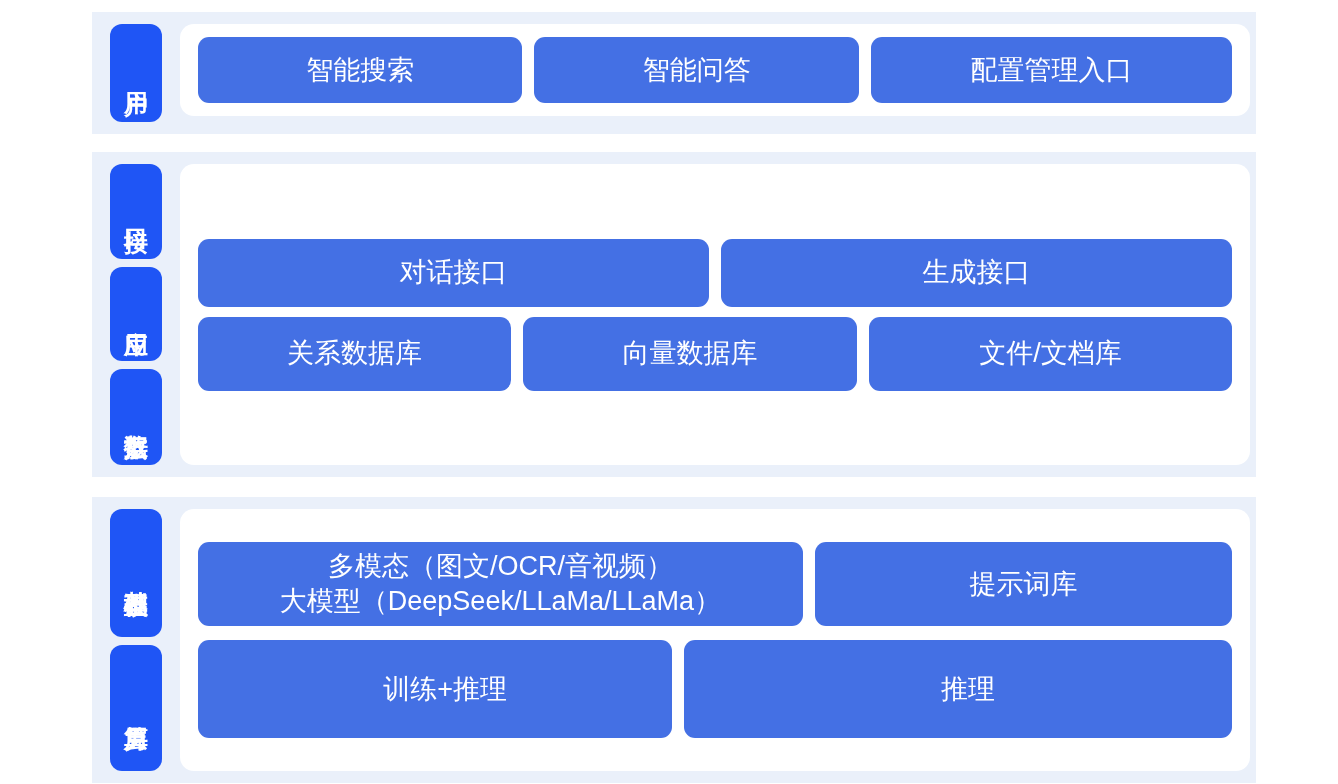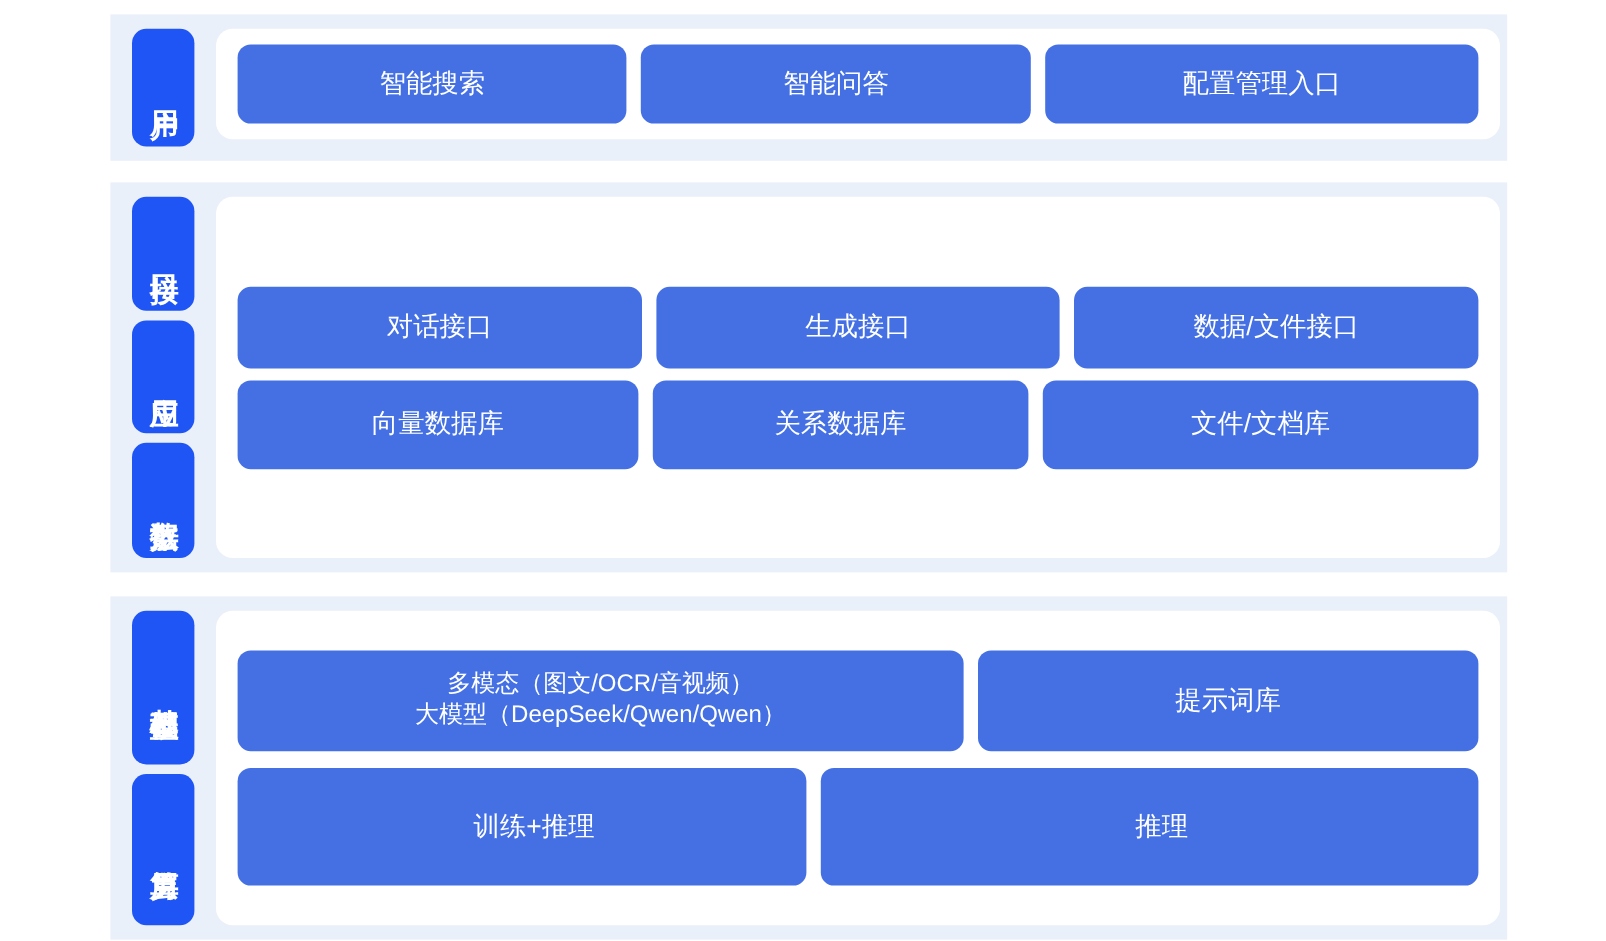--- a/index.html
+++ b/index.html
@@ -85,29 +85,29 @@
   
   .box {
     background: #4470e4;
     border-radius: 11px;
     color: #ffffff;
     display: flex;
     flex-direction: column;
     align-items: center;
     justify-content: center;
     text-align: center;
-    font-size: 22px;
+    font-size: 27px;
     line-height: 1.28;
     padding: 8px 10px;
     box-sizing: border-box;
     flex: 1 1 0;
     min-width: 0;
   }
   .box .ln { display: block; white-space: nowrap; }
-  .box.small { font-size: 20px; }
+  .box.small { font-size: 27px; }
 
   
   #band-user { top: 12px; height: 122px; }
   #band-user .panel { height: 92px; margin-top: 12px; margin-bottom: 12px; }
   #band-user .box { height: 66px; }
 
   
   #band-core { top: 152px; height: 325px; }
   #band-core .panel { padding: 16px 18px; gap: 10px; }
   #band-core .row-interface .box { height: 68px; justify-content: center; }
@@ -152,52 +152,49 @@
     </div>
     <div class="panel">
 
       <div class="row row-interface">
         <div class="box" style="flex-grow:1">
           <span class="ln">对话接口</span>
         </div>
         <div class="box" style="flex-grow:1">
           <span class="ln">生成接口</span>
         </div>
-        <div class="box" style="flex-grow:1">
-          <span class="ln">数据/文件接口</span>
-        </div>
       </div>
 
 
       <div class="row row-data">
+        <div class="box" style="flex-grow:1">
+          <span class="ln">关系数据库</span>
+        </div>
         <div class="box" style="flex-grow:1.07">
           <span class="ln">向量数据库</span>
-        </div>
-        <div class="box" style="flex-grow:1">
-          <span class="ln">关系数据库</span>
         </div>
         <div class="box" style="flex-grow:1.17">
           <span class="ln">文件/文档库</span>
         </div>
       </div>
 
     </div>
   </div>
 
   <div class="band" id="band-infra">
     <div class="tab-col">
       <div class="tab">基础模型</div>
       <div class="tab">算力层</div>
     </div>
     <div class="panel">
 
       <div class="row row-model">
         <div class="box small" style="flex-grow:1.34">
           <span class="ln">多模态（图文/OCR/音视频）</span>
-          <span class="ln">大模型（DeepSeek/Qwen/Qwen）</span>
+          <span class="ln">大模型（DeepSeek/LLaMa/LLaMa）</span>
         </div>
         <div class="box" style="flex-grow:0.91">
           <span class="ln">提示词库</span>
         </div>
       </div>
 
       <div class="row row-compute">
         <div class="box" style="flex-grow:1">
           <span class="ln">训练+推理</span>
         </div>

